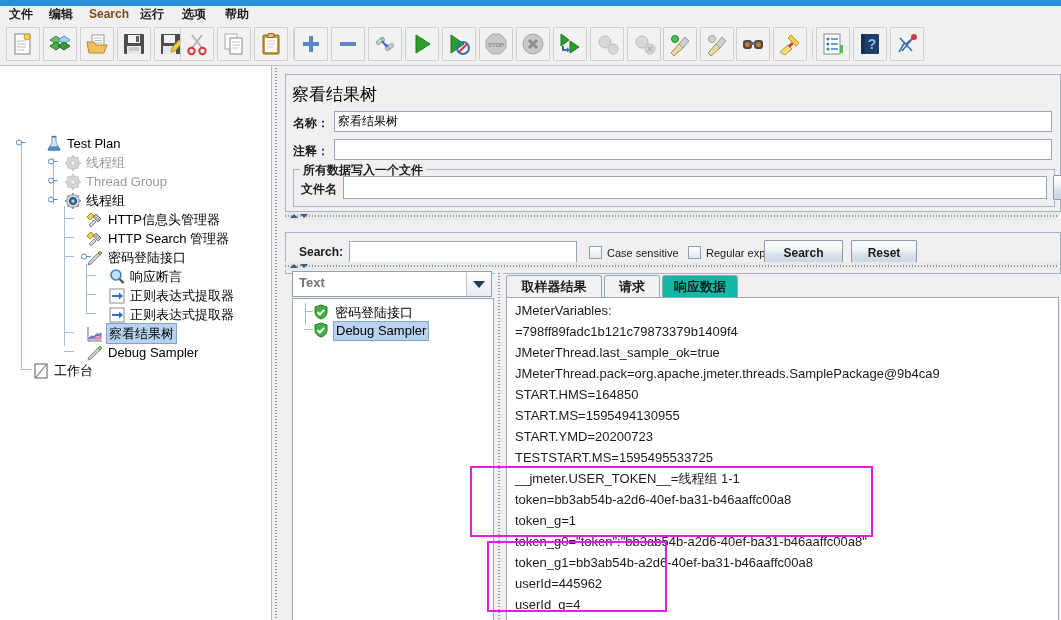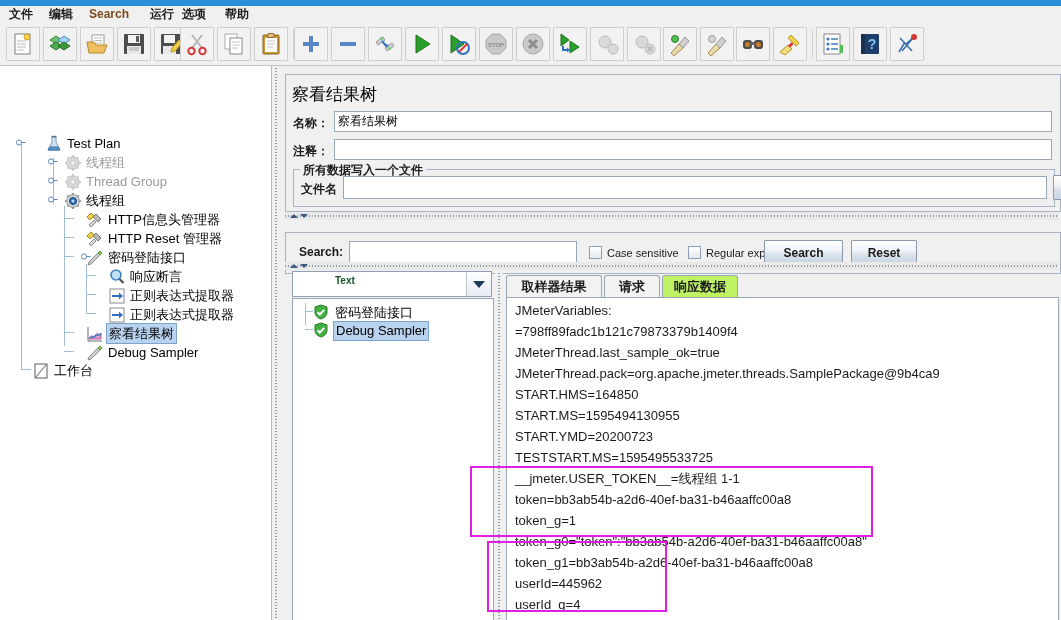--- a/index.html
+++ b/index.html
@@ -72,58 +72,58 @@
   .chklabel{position:absolute;font-size:11px;color:#1b1b1b;}
 
   
   .hsplit{position:absolute;height:8px;background:#e9e9e9;}
   .hsplit i{position:absolute;left:0;top:3px;width:100%;height:2px;
             background-image:repeating-linear-gradient(to right,#8d9aaa 0 1px,transparent 1px 3px);}
   .hsplit .arrs{position:absolute;left:3px;top:0px;width:30px;height:8px;}
 
   
   .combo{position:absolute;box-sizing:border-box;border:1px solid #8fa0b4;background:#fff;}
-  .combo .cval{position:absolute;left:6px;top:3px;font-size:10px;font-weight:bold;color:#14532d;margin-left:36px;}
+  .combo .cval{position:absolute;left:6px;top:3px;font-size:13px;font-weight:bold;color:#737373;}
   .combo .cbtn{position:absolute;right:0;top:0;bottom:0;width:24px;
         background:linear-gradient(to bottom,#ffffff,#e6ecf3);border-left:1px solid #b9c4d1;
         display:flex;align-items:center;justify-content:center;}
   .caret{width:0;height:0;border-left:6px solid transparent;border-right:6px solid transparent;
          border-top:7px solid #1b3a5c;}
 
   
   .reslist{position:absolute;background:#fff;border:1px solid #9aa7b5;overflow:hidden;}
   .resitem{position:absolute;height:18px;line-height:18px;white-space:nowrap;font-size:13px;}
   .resitem .lab{display:inline-block;vertical-align:middle;padding:0 2px;}
   .resitem .lab.sel{background:#b9d2ee;border:1px solid #7ba3cc;padding:0 2px;}
 
   
   .tabstrip{position:absolute;}
   .tab{position:absolute;height:22px;box-sizing:border-box;border:1px solid #9aa7b5;
        border-bottom:none;border-radius:3px 3px 0 0;background:#f2f2f2;
        display:flex;align-items:center;justify-content:center;font-size:13px;font-weight:bold;color:#1b1b1b;}
-  .tab.active{background:#bef264;}
+  .tab.active{background:#14b8a6;}
   .tabcontent{position:absolute;background:#fff;border:1px solid #9aa7b5;overflow:hidden;}
 
   .resp-line{position:absolute;left:8px;height:21px;line-height:21px;font-size:13px;
              color:#1b1b1b;white-space:nowrap;}
   .hl-rect{position:absolute;border:2px solid #e11ee1;box-sizing:border-box;background:transparent;}
   .vscroll{position:absolute;width:6px;background:#b9cbe0;border-left:1px solid #8fa0b4;border-right:1px solid #8fa0b4;}
 </style>
 </head>
 <body>
 
 <div id="app">
 
   <div class="titlestrip"></div>
 
   <div class="menubar">
     <div class="menu-item" style="left:6px;">文件</div>
     <div class="menu-item" style="left:46px;">编辑</div>
     <div class="menu-item hl" style="left:86px;">Search</div>
-    <div class="menu-item" style="left:137px;margin-left:10px;">运行</div>
+    <div class="menu-item" style="left:137px;">运行</div>
     <div class="menu-item" style="left:179px;">选项</div>
     <div class="menu-item" style="left:222px;">帮助</div>
   </div>
 
   <div class="toolbar">
 
     <div class="tbtn" style="left:6px;">
       <svg width="24" height="24" viewBox="0 0 24 24">
           <rect x="4" y="2" width="15" height="20" fill="#fff" stroke="#808080"></rect>
           <circle cx="16" cy="5" r="3" fill="#ffd24d" stroke="#c9a01e"></circle>
@@ -428,21 +428,21 @@
         </span><span class="tlabel">HTTP信息头管理器</span>
       </div>
 
       <div class="tnode" style="left:86px;top:162px;">
         <span class="ticon">
           <svg width="18" height="18" viewBox="0 0 18 18">
               <path d="M3 14l5-5 2 2-5 5z" fill="#d4d4d4" stroke="#8e8e8e"></path>
               <path d="M10 3l5 5-3 3-5-5z" fill="#b8b8b8" stroke="#7a7a7a"></path>
               <path d="M1 6l4-4 3 3-4 4z" fill="#f0cf4a" stroke="#a98a1e"></path>
             </svg>
-        </span><span class="tlabel">HTTP Reset 管理器</span>
+        </span><span class="tlabel">HTTP Search 管理器</span>
       </div>
 
       <div class="tnode" style="left:86px;top:181px;">
         <span class="ticon">
           <svg width="18" height="18" viewBox="0 0 18 18">
               <path d="M2 16l3-1 9-9-2-2-9 9z" fill="#cfcfcf" stroke="#8a8a8a"></path>
               <path d="M12 4l2-2 2 2-2 2z" fill="#8ccf6a" stroke="#5a9a3a"></path>
             </svg>
         </span><span class="tlabel">密码登陆接口</span>
       </div>

